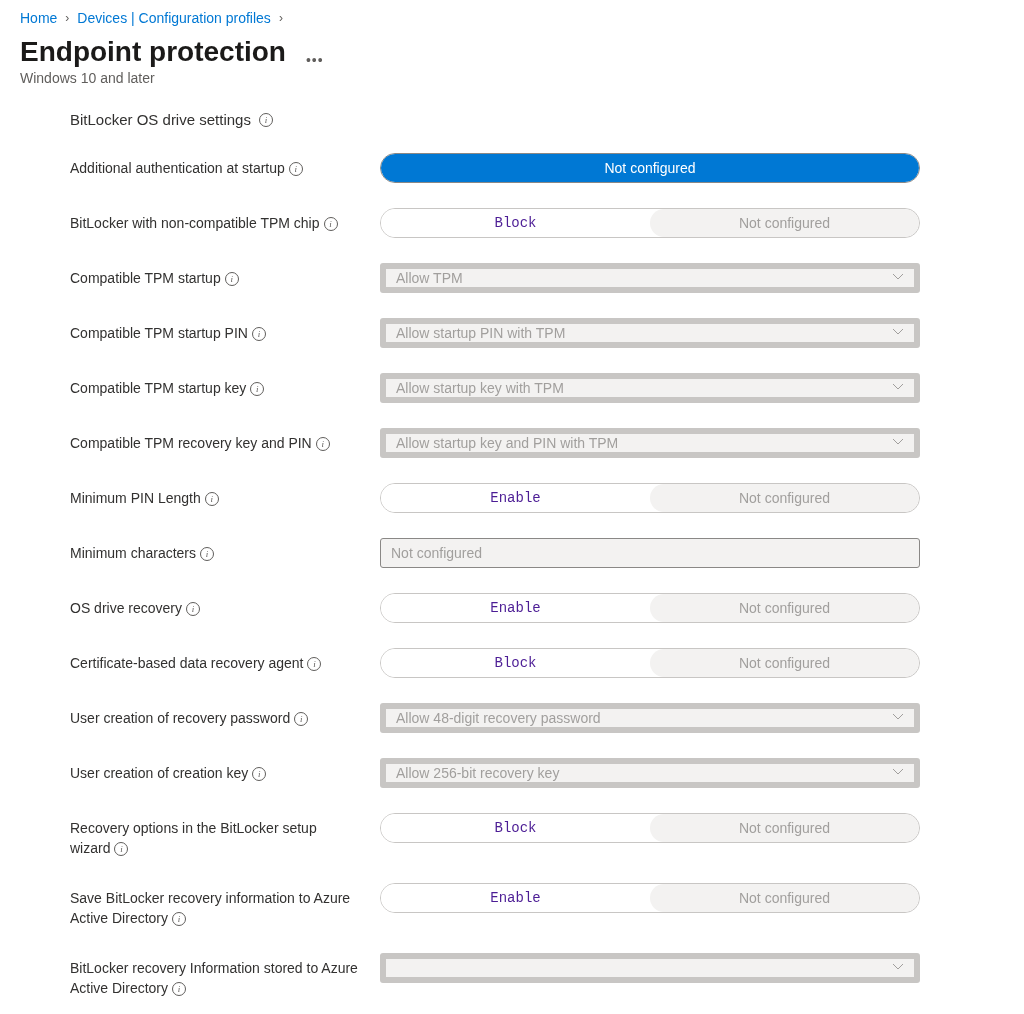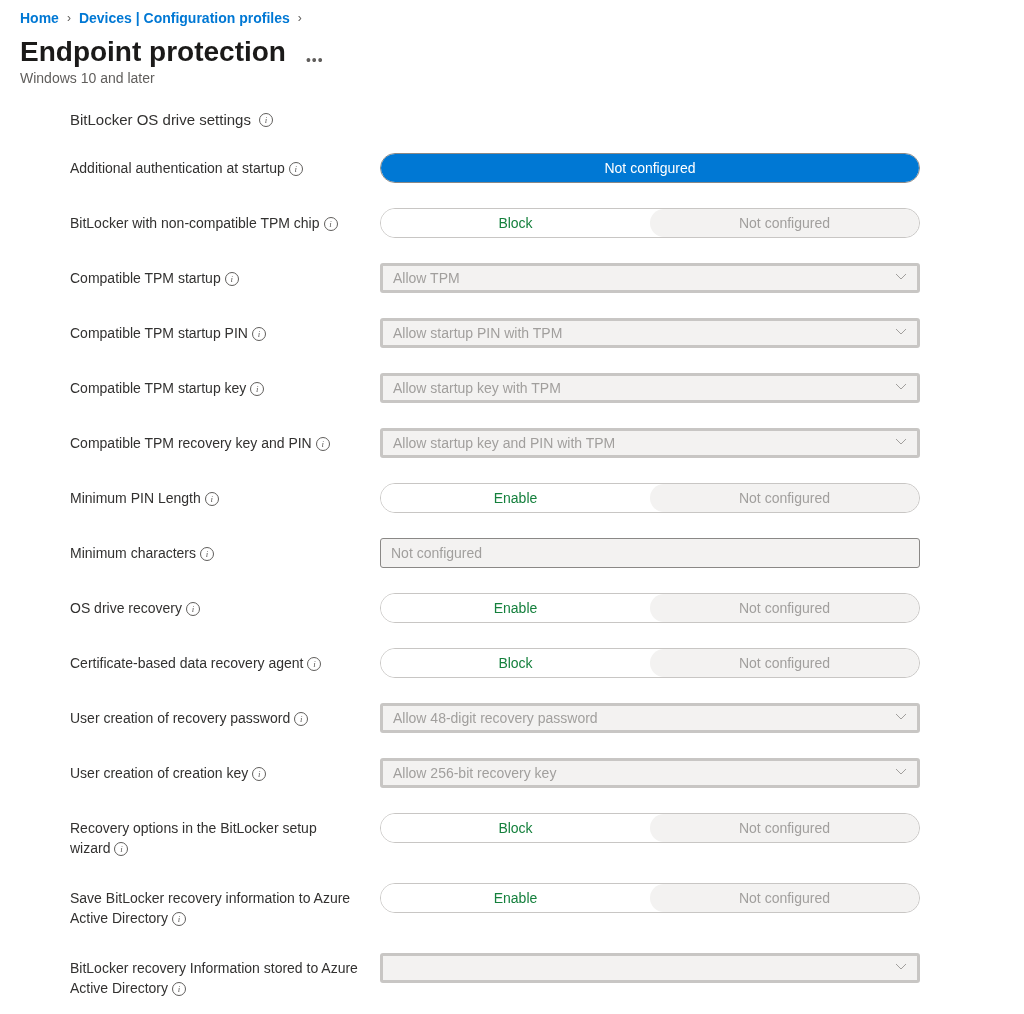--- a/index.html
+++ b/index.html
@@ -18,21 +18,20 @@
     .breadcrumb {
       display: flex;
       align-items: center;
       gap: 8px;
       font-size: 14px;
       margin-bottom: 10px;
     }
     .breadcrumb a {
       color: #0078d4;
       text-decoration: none;
-      font-weight: bold;
     }
     .chevron {
       color: #605e5c;
       font-size: 12px;
     }
     .page-header {
       display: flex;
       align-items: flex-end;
       gap: 20px;
       margin-bottom: 2px;
@@ -119,34 +118,35 @@
       border: none;
     }
     .toggle-option.selected {
       background: #0078d4;
       color: #fff;
       border-radius: 30px;
       font-weight: 400;
     }
     .toggle-option.disabled-unselected {
       background: #fff;
-      color: #15803d;
+      color: #4c1d95;
+      font-family: Liberation Mono, monospace;
     }
     .toggle-option.disabled-selected {
       background: #f3f2f1;
       color: #a19f9d;
       border-radius: 30px;
     }
     .toggle-group.disabled {
       border-color: #c8c6c4;
     }
     .select-box {
       width: 100%;
       height: 30px;
-      border: 3px solid #a3a3a3;
+      border: 6px solid #a3a3a3;
       border-radius: 3px;
       padding: 0 30px 0 10px;
       font-size: 14px;
       color: #323130;
       background: #fff;
       position: relative;
       display: flex;
       align-items: center;
       cursor: pointer;
     }

